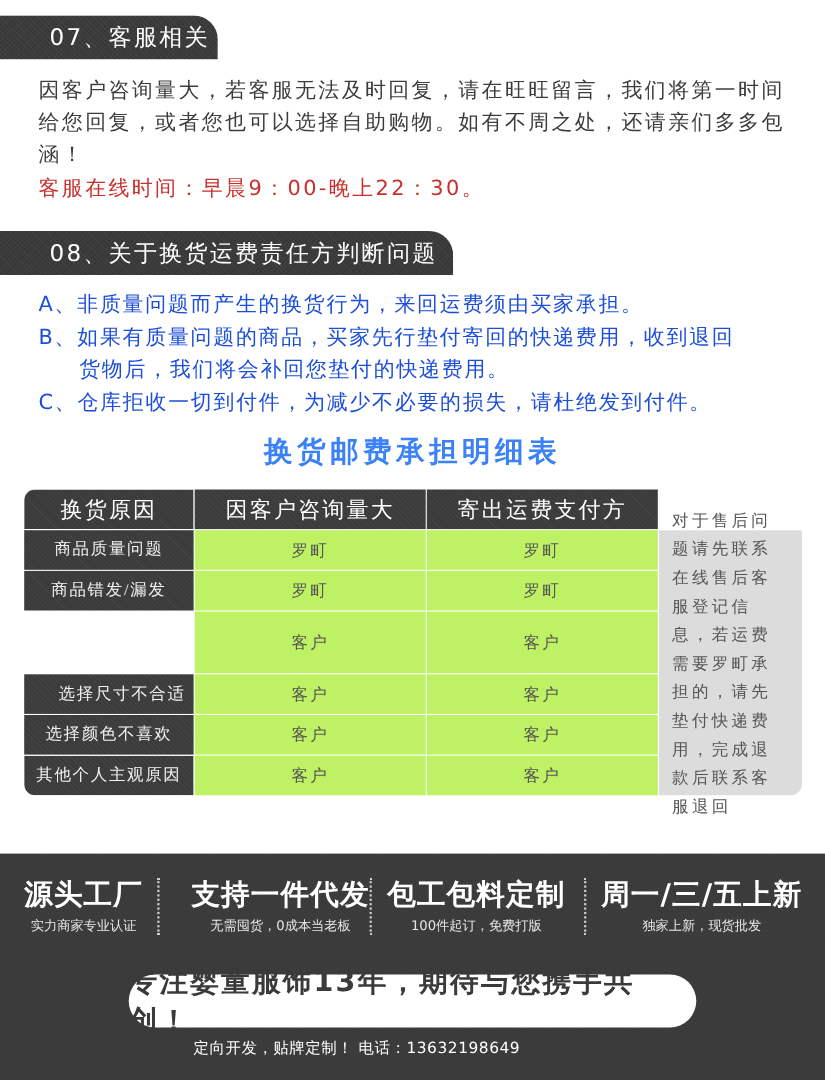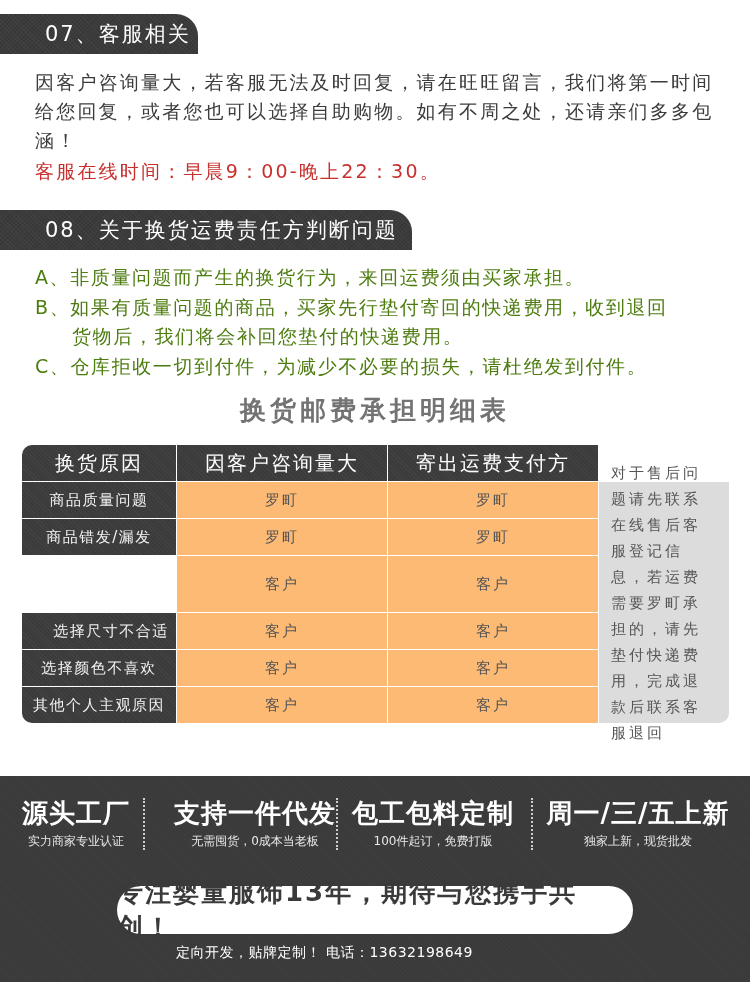--- a/index.html
+++ b/index.html
@@ -15,35 +15,35 @@
     color: #fff; font-size: 21px; letter-spacing: 2px;
     display: flex; align-items: center; padding-left: 45px;
   }
   #h07 { top: 14px; width: 198px; }
   #h08 { top: 210px; width: 412px; }
 
   .para { position: absolute; left: 35px; width: 690px; font-size: 19px; line-height: 29px; letter-spacing: 2.2px; color: #3c3c3c; }
   #p07 { top: 68px; }
   #p07-red { top: 157px; color: #c8302e; }
 
-  .list { position: absolute; left: 35px; width: 700px; font-size: 19px; line-height: 29px; letter-spacing: 1.6px; color: #4d7c0f; }
+  .list { position: absolute; left: 35px; width: 700px; font-size: 19px; line-height: 29px; letter-spacing: 1.6px; color: #1d4ed8; }
   #la { top: 263px; }
   #lb { top: 293px; }
   #lb2 { top: 322px; left: 72px; }
   #lc { top: 352px; }
 
-  #table-title { position: absolute; top: 393px; left: 0; width: 750px; text-align: center; color: #737373; font-size: 26px; font-weight: bold; letter-spacing: 4px; }
+  #table-title { position: absolute; top: 393px; left: 0; width: 750px; text-align: center; color: #3b82f6; font-size: 26px; font-weight: bold; letter-spacing: 4px; }
 
   #table { position: absolute; left: 22px; top: 445px; width: 707px; height: 278px; }
   .th, .td { position: absolute; display: flex; align-items: center; justify-content: center; text-align: center; }
   .th { background: #3b3b3b; color: #fff; font-size: 20px; letter-spacing: 2px;
-    background-image: repeating-linear-gradient(45deg, rgba(255,255,255,0.035) 0 1px, transparent 1px 3px); }
+    background-image: repeating-linear-gradient(45deg, rgba(255,255,255,0.035) 0 1px, transparent 1px 3px); font-family: Liberation Serif, serif; }
   .rowhead { background: #3b3b3b; color: #f2f2f2; font-size: 15px; letter-spacing: 1.5px; line-height: 23px;
     background-image: repeating-linear-gradient(45deg, rgba(255,255,255,0.035) 0 1px, transparent 1px 3px); }
-  .td { background: #fdba74; color: #555; font-size: 15px; letter-spacing: 2px; }
+  .td { background: #bef264; color: #555; font-size: 15px; letter-spacing: 2px; }
   .note { background: #dcdcdc; color: #555; font-size: 15px; line-height: 26px; letter-spacing: 3px; padding: 0 12px; text-align: left; justify-content: flex-start; align-items: center; border-bottom-right-radius: 10px; }
 
   #banner { position: absolute; left: 0; top: 776px; width: 750px; height: 206px; background: #3a3a3a;
     background-image: repeating-linear-gradient(45deg, rgba(255,255,255,0.02) 0 1px, transparent 1px 3px); }
   .feat { position: absolute; top: 20px; text-align: center; color: #fff; }
   .feat .big { font-size: 26px; font-weight: bold; letter-spacing: 1px; white-space: nowrap; }
   .feat .small { font-size: 12px; color: #e8e8e8; margin-top: 2px; white-space: nowrap; }
   .sep { position: absolute; top: 22px; width: 0; height: 52px; border-left: 2px dotted #cfcfcf; }
 
   #slogan { position: absolute; left: 117px; top: 110px; width: 516px; height: 48px; background: #fff; border-radius: 24px;

